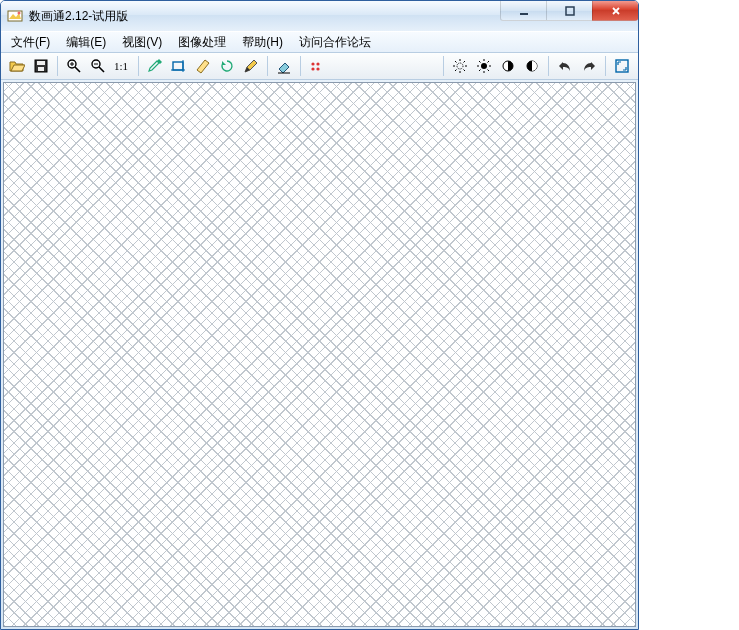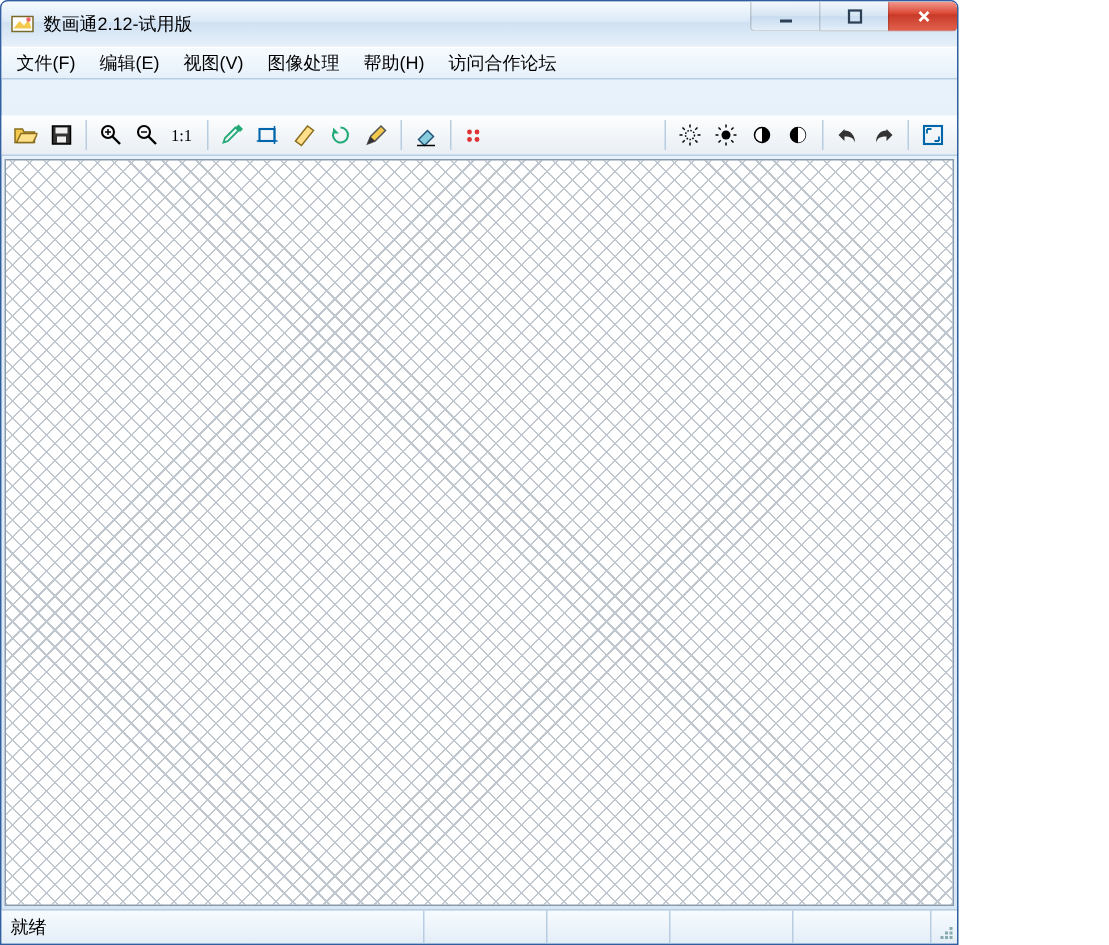--- a/index.html
+++ b/index.html
@@ -80,21 +80,20 @@
   }
   
   .toolbar {
     height: 26px;
     background: linear-gradient(to bottom, #fdfefe, #e8eef4);
     border-bottom: 1px solid #b8cde2;
     display: flex;
     align-items: center;
     padding: 0 4px;
     gap: 0;
-    margin-top: 24px;
   }
   .tb-btn {
     width: 22px;
     height: 22px;
     display: flex;
     align-items: center;
     justify-content: center;
     margin: 0 1px;
     cursor: default;
   }
@@ -331,33 +330,14 @@
     <div class="tb-btn">
       <svg width="16" height="16" viewBox="0 0 16 16">
           <rect x="2" y="2" width="12" height="12" fill="none" stroke="#06a" stroke-width="1.4"></rect>
           <path d="M4 4h3M4 4v3M12 12h-3M12 12v-3" stroke="#06a" stroke-width="1.2"></path>
         </svg>
     </div>
   </div>
 
   <div class="client"></div>
 
-  <div class="statusbar">
-    <div class="status-left">就绪</div>
-    <div class="status-pane"></div>
-    <div class="status-pane"></div>
-    <div class="status-pane"></div>
-    <div class="status-pane wide"></div>
-    <div class="grip">
-      <svg width="12" height="12" viewBox="0 0 12 12">
-        <g fill="#8aa">
-          <rect x="9" y="3" width="2" height="2"></rect>
-          <rect x="6" y="6" width="2" height="2"></rect>
-            <rect x="9" y="6" width="2" height="2"></rect>
-          <rect x="3" y="9" width="2" height="2"></rect>
-            <rect x="6" y="9" width="2" height="2"></rect>
-            <rect x="9" y="9" width="2" height="2"></rect>
-        </g>
-      </svg>
-    </div>
-  </div>
 
 </div>
 
 </body></html>

